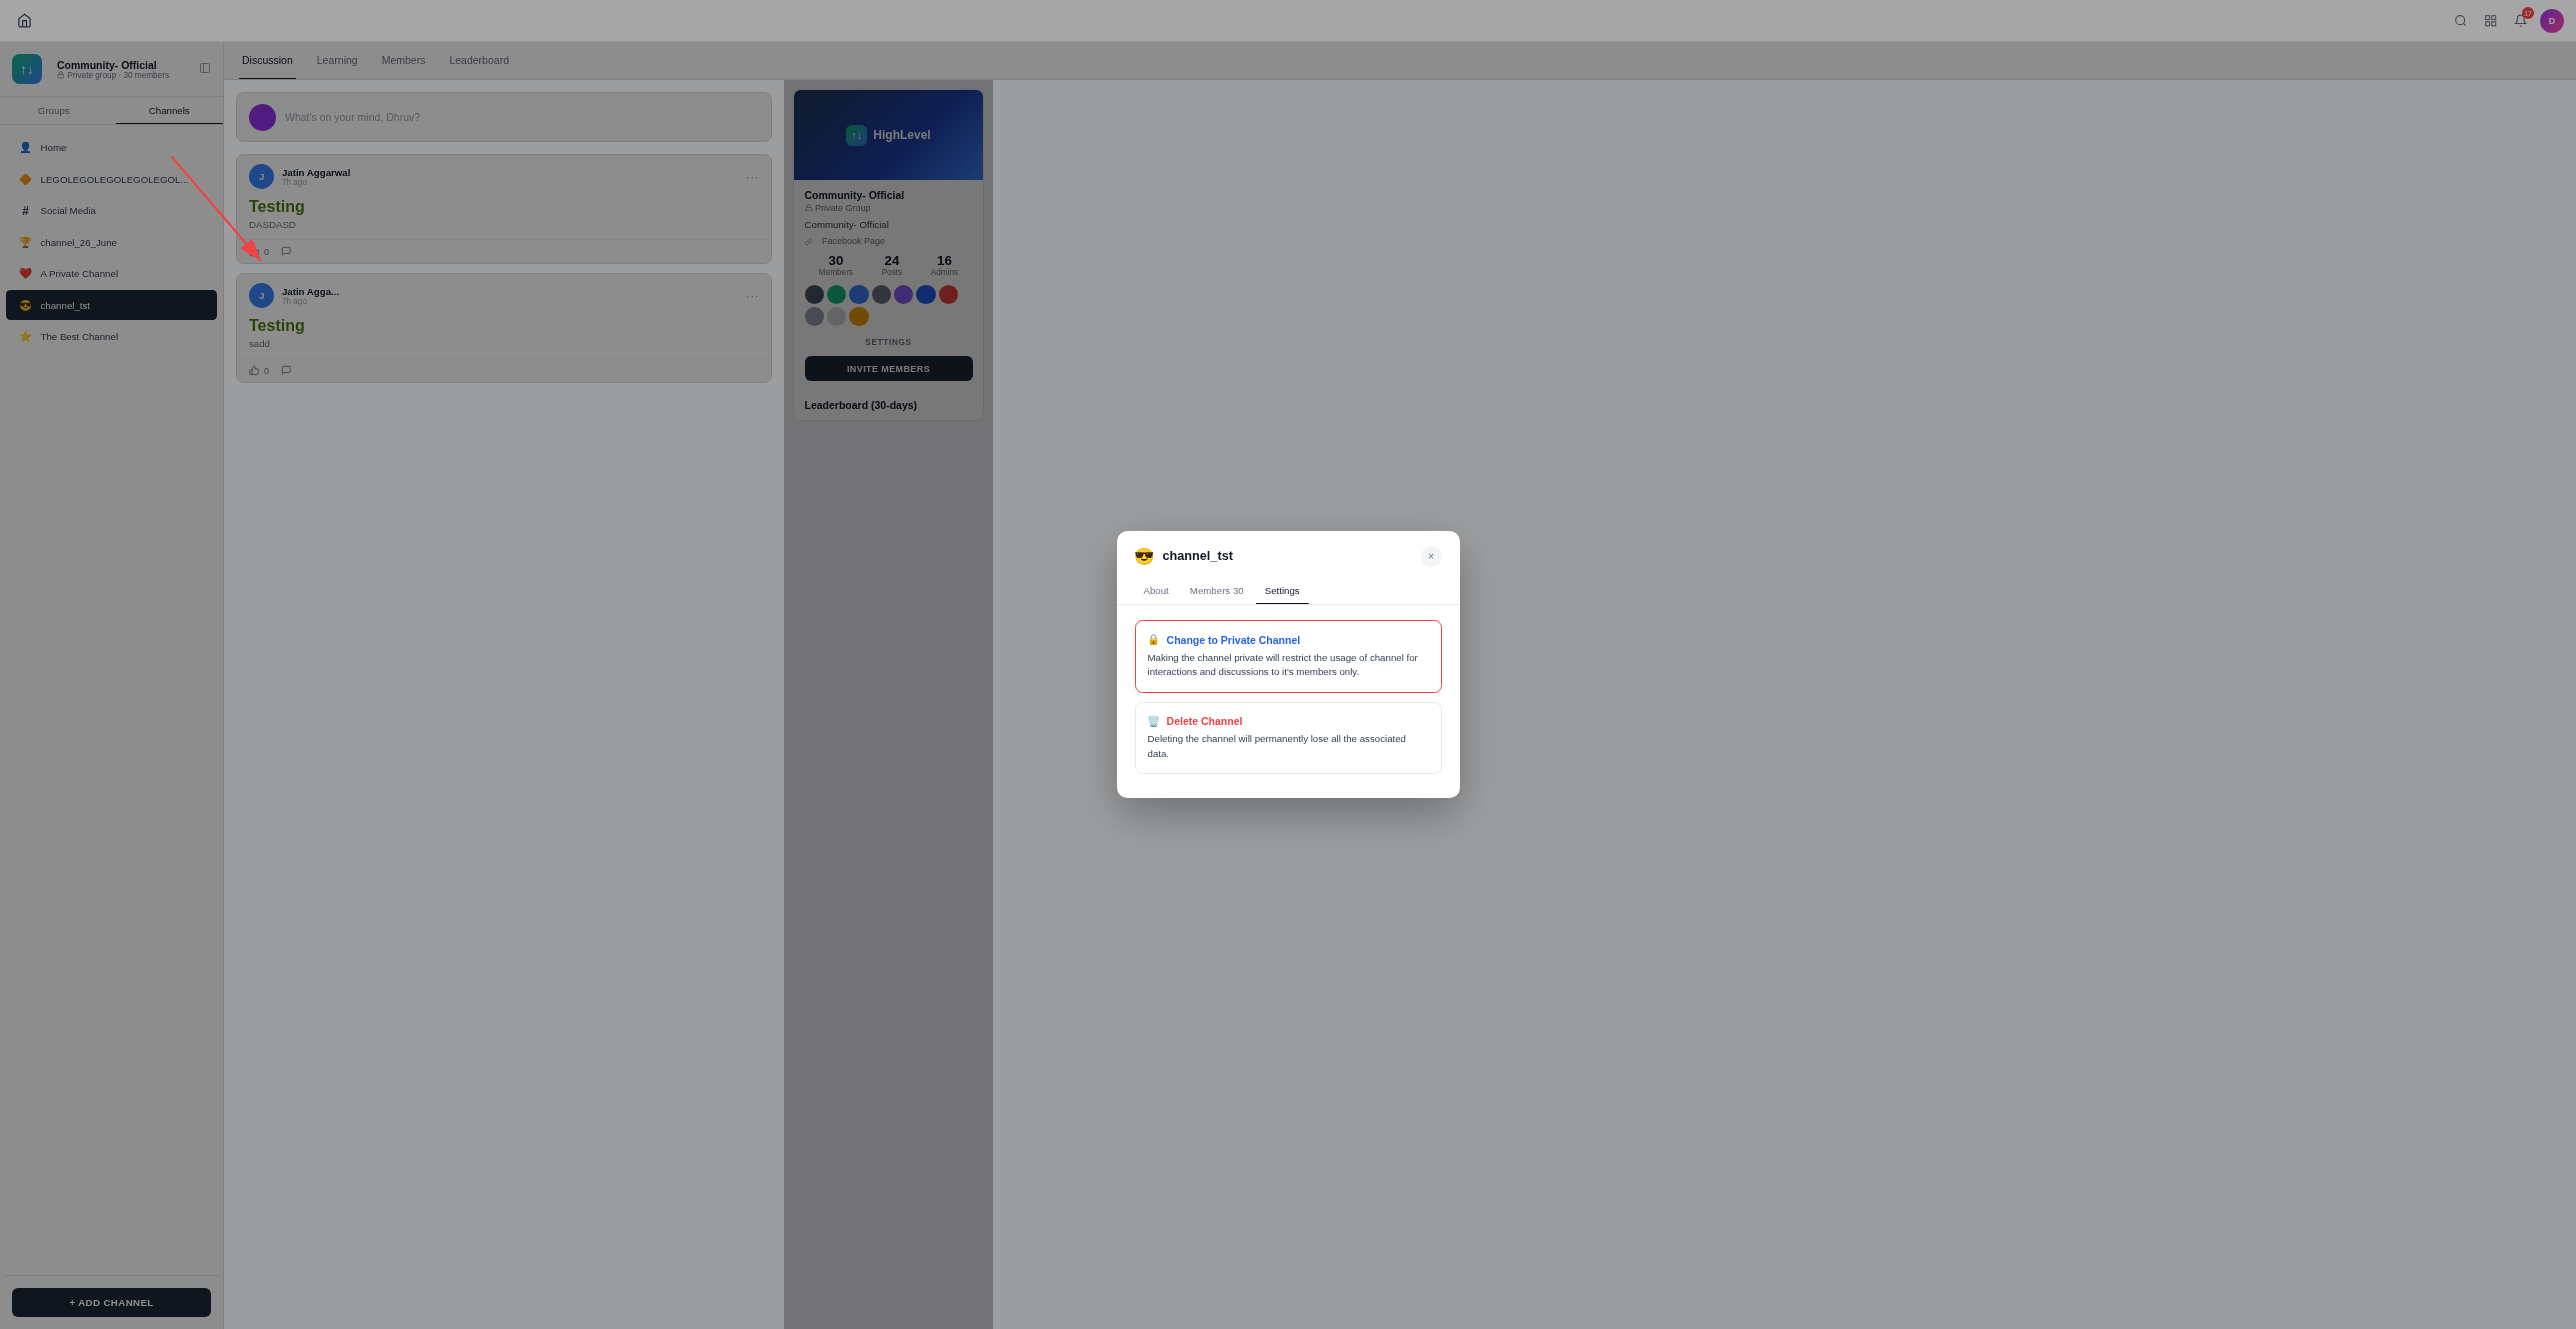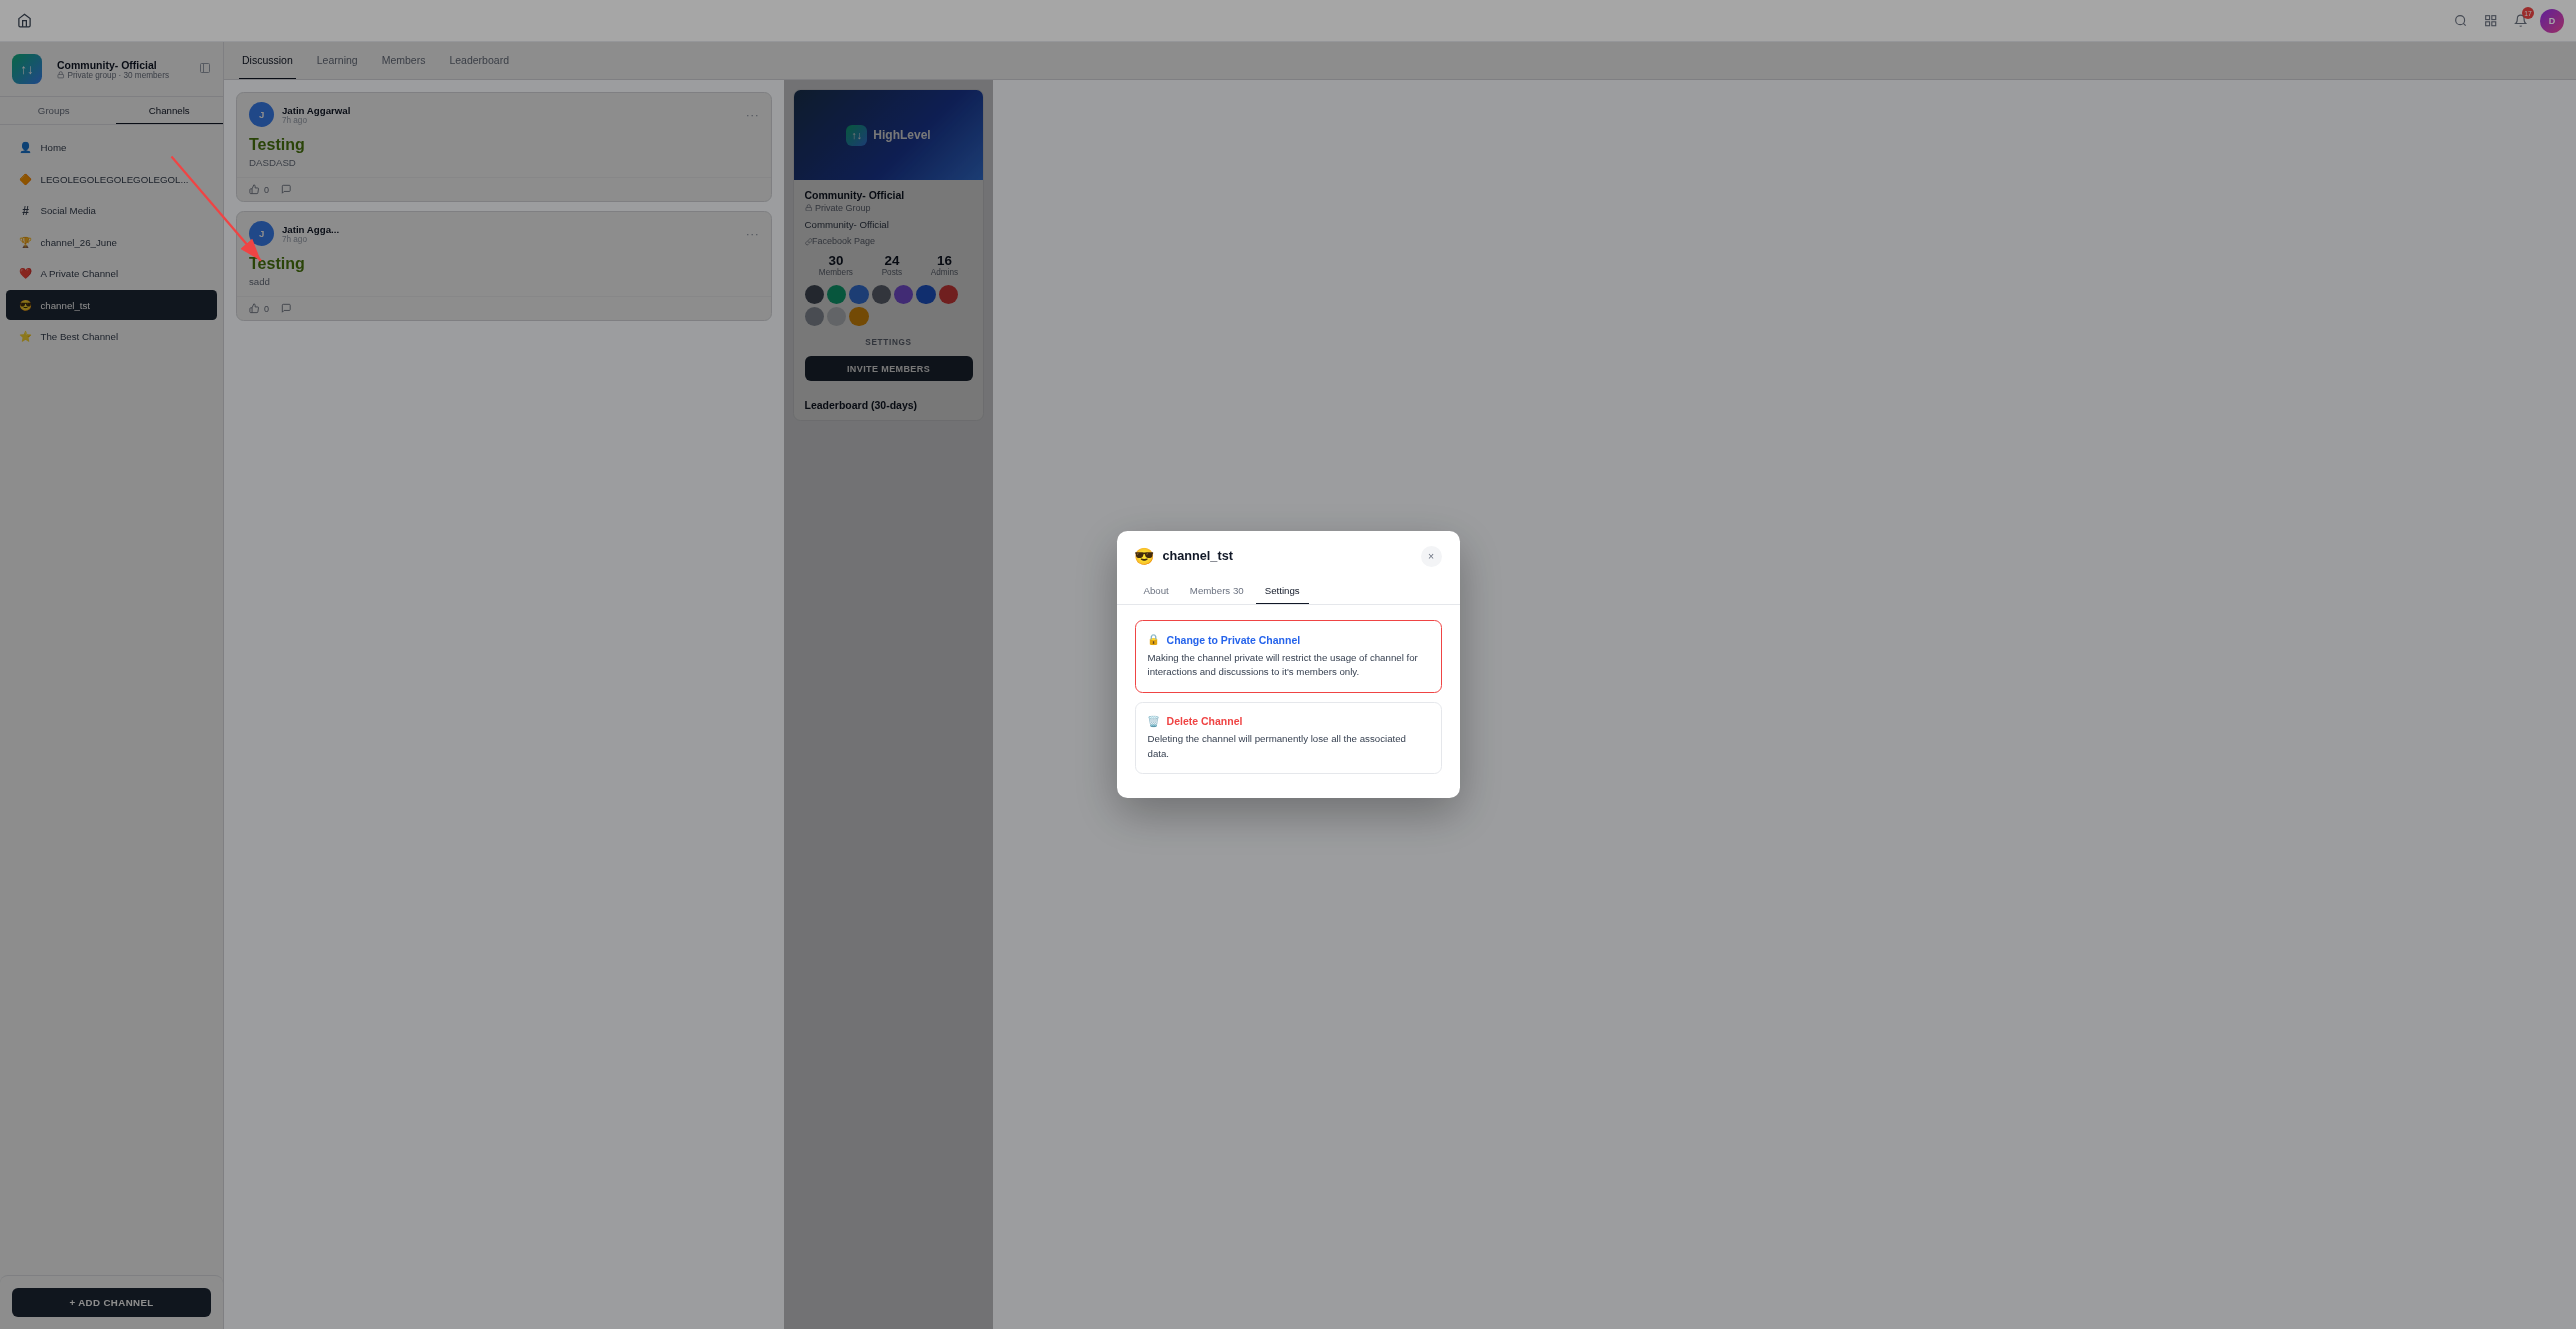--- a/index.html
+++ b/index.html
@@ -106,21 +106,21 @@
     .more-btn { cursor: pointer; color: #9ca3af; font-size: 13.4px; }
 
     
     .right-panel { width: 209px; flex-shrink: 0; background: #f3f4f6; padding: 0 0 0 0; }
     .right-card { background: #fff; border-radius: 7.5px; margin: 9px; overflow: hidden; border: 0.7px solid #e5e7eb; }
     .right-card-banner { height: 90px; background: linear-gradient(135deg, #1e3a5f 0%, #1e40af 60%, #3b82f6 100%); display: flex; align-items: center; justify-content: center; }
     .right-card-body { padding: 9px 10.5px; }
     .right-card-title { font-size: 10.5px; font-weight: 700; color: #111827; margin-bottom: 1.5px; }
     .right-card-sub { font-size: 9px; color: #6b7280; display: flex; align-items: center; gap: 3px; margin-bottom: 6px; }
     .right-card-name2 { font-size: 9.7px; color: #374151; margin-bottom: 6px; }
-    .right-card-link { font-size: 9px; color: #6b7280; margin-bottom: 7.5px; display: flex; align-items: flex-end; gap: 0; }
+    .right-card-link { font-size: 9px; color: #6b7280; margin-bottom: 7.5px; display: flex; align-items: flex-end; gap: 10px; }
     .stats-row { display: flex; justify-content: space-around; margin: 7.5px 0; }
     .stat-item { text-align: center; }
     .stat-value { font-size: 13.4px; font-weight: 700; color: #111827; }
     .stat-label { font-size: 8.2px; color: #6b7280; }
     .avatar-row { display: flex; gap: 3px; flex-wrap: wrap; margin: 6px 0; }
     .avatar-sm { width: 19.4px; height: 19.4px; border-radius: 50%; background: #9ca3af; }
     .settings-label { font-size: 8.2px; font-weight: 600; color: #6b7280; letter-spacing: 0.7px; text-align: center; padding: 6px 0; cursor: pointer; }
     .invite-btn {
       width: 100%; padding: 7.5px; background: #1f2937; color: #fff;
       border: none; border-radius: 6px; font-size: 9px; font-weight: 600;
@@ -285,20 +285,24 @@
   <div style="flex:1;display:flex;flex-direction:column;overflow:hidden;" class="main-overlay">
     <div class="main-tabs">
       <div class="main-tab active">Discussion</div>
       <div class="main-tab">Learning</div>
       <div class="main-tab">Members</div>
       <div class="main-tab">Leaderboard</div>
     </div>
     <div style="display:flex;flex:1;overflow:hidden;">
       <div class="main-body" style="flex:1;overflow-y:auto;">
 
+        <div class="post-input-box">
+          <div class="post-avatar"></div>
+          <span class="post-input-placeholder">What's on your mind, Dhruv?</span>
+        </div>
 
         <div class="post-card">
           <div class="post-card-header">
             <div class="post-author">
               <div class="post-avatar-sm">J</div>
               <div>
                 <div class="post-author-name">Jatin Aggarwal</div>
                 <div class="post-time">7h ago</div>
               </div>
             </div>

